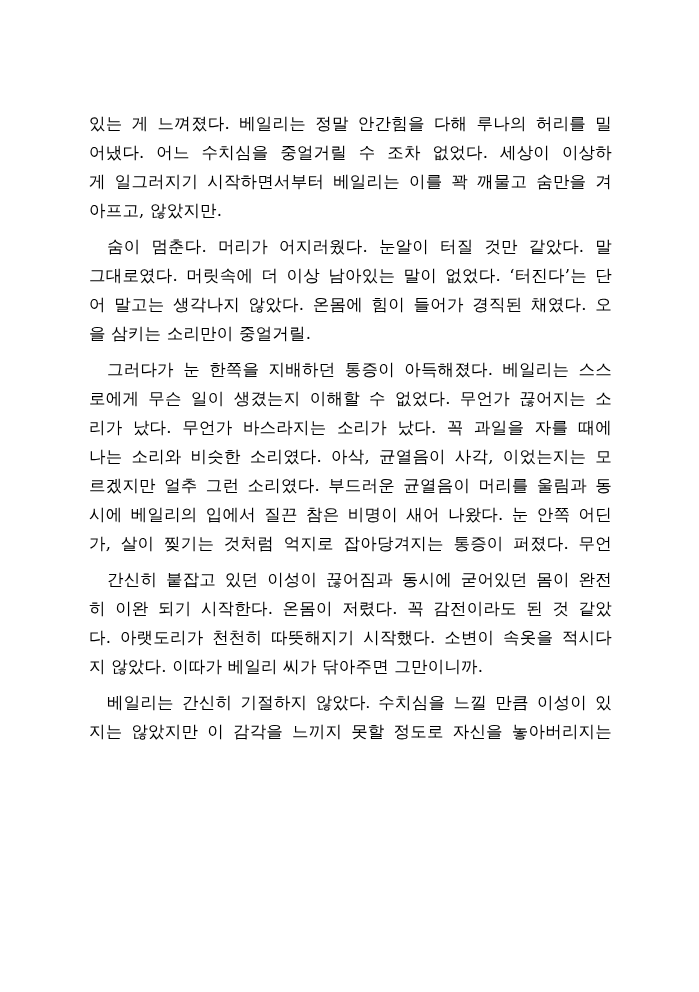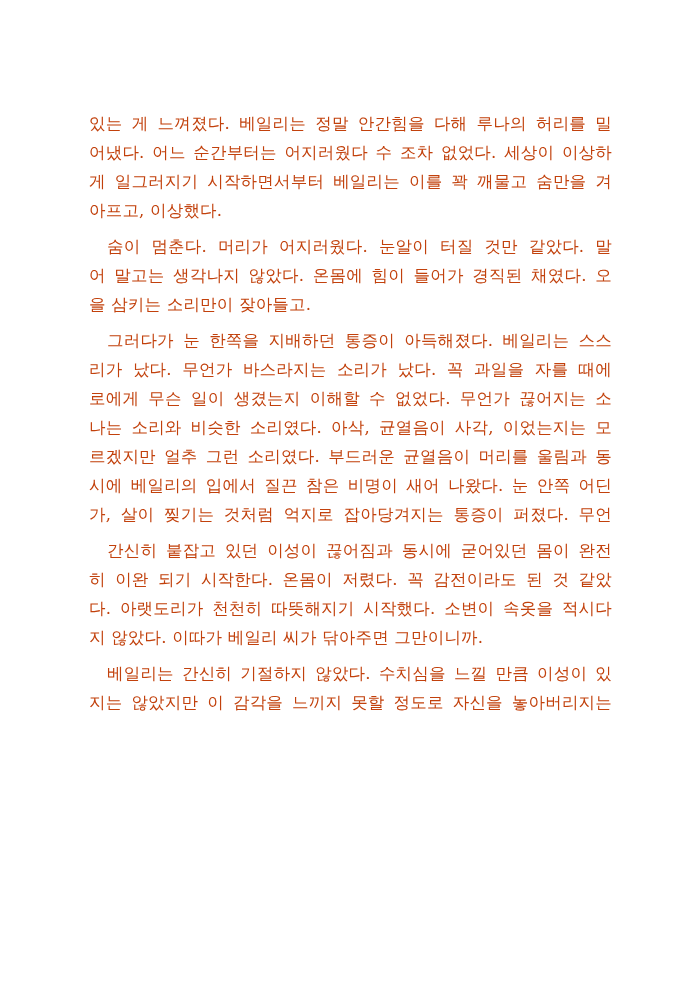--- a/index.html
+++ b/index.html
@@ -7,36 +7,37 @@
       padding: 0;
       background: #ffffff;
     }
     .page {
       position: relative;
       width: 699px;
       height: 992px;
       background: #ffffff;
       overflow: hidden;
       font-family: "DejaVu Serif", "Liberation Serif", serif;
-      color: #c2410c;
+      color: #000000;
     }
     .text-block {
       position: absolute;
       left: 89px;
       top: 109px;
       width: 523px;
       font-size: 16.5px;
       line-height: 29px;
       letter-spacing: 0.2px;
     }
     .para {
       margin: 0 0 7px 0;
     }
     .para:last-child {
       margin-bottom: 8px;
+      font-family: Liberation Serif, serif;
     }
     .line {
       text-align: justify;
       text-align-last: justify;
       word-break: keep-all;
       white-space: normal;
     }
     .line.short {
       text-align: left;
       text-align-last: left;
@@ -45,33 +46,34 @@
       text-indent: 18px;
     }
   </style>
 </head>
 <body>
 
 <div class="page">
   <div class="text-block" id="text-block">
       <div class="para">
         <div class="line">있는 게 느껴졌다. 베일리는 정말 안간힘을 다해 루나의 허리를 밀</div>
-        <div class="line">어냈다. 어느 순간부터는 어지러웠다 수 조차 없었다. 세상이 이상하</div>
+        <div class="line">어냈다. 어느 수치심을 중얼거릴 수 조차 없었다. 세상이 이상하</div>
         <div class="line">게 일그러지기 시작하면서부터 베일리는 이를 꽉 깨물고 숨만을 겨</div>
-        <div class="line short">아프고, 이상했다.</div>
+        <div class="line short">아프고, 않았지만.</div>
       </div>
       <div class="para">
         <div class="line indent">숨이 멈춘다. 머리가 어지러웠다. 눈알이 터질 것만 같았다. 말</div>
+        <div class="line">그대로였다. 머릿속에 더 이상 남아있는 말이 없었다. ‘터진다’는 단</div>
         <div class="line">어 말고는 생각나지 않았다. 온몸에 힘이 들어가 경직된 채였다. 오</div>
-        <div class="line short">을 삼키는 소리만이 잦아들고.</div>
+        <div class="line short">을 삼키는 소리만이 중얼거릴.</div>
       </div>
       <div class="para">
         <div class="line indent">그러다가 눈 한쪽을 지배하던 통증이 아득해졌다. 베일리는 스스</div>
+        <div class="line">로에게 무슨 일이 생겼는지 이해할 수 없었다. 무언가 끊어지는 소</div>
         <div class="line">리가 났다. 무언가 바스라지는 소리가 났다. 꼭 과일을 자를 때에</div>
-        <div class="line">로에게 무슨 일이 생겼는지 이해할 수 없었다. 무언가 끊어지는 소</div>
         <div class="line">나는 소리와 비슷한 소리였다. 아삭, 균열음이 사각, 이었는지는 모</div>
         <div class="line">르겠지만 얼추 그런 소리였다. 부드러운 균열음이 머리를 울림과 동</div>
         <div class="line">시에 베일리의 입에서 질끈 참은 비명이 새어 나왔다. 눈 안쪽 어딘</div>
         <div class="line">가, 살이 찢기는 것처럼 억지로 잡아당겨지는 통증이 퍼졌다. 무언</div>
       </div>
       <div class="para">
         <div class="line indent">간신히 붙잡고 있던 이성이 끊어짐과 동시에 굳어있던 몸이 완전</div>
         <div class="line">히 이완 되기 시작한다. 온몸이 저렸다. 꼭 감전이라도 된 것 같았</div>
         <div class="line">다. 아랫도리가 천천히 따뜻해지기 시작했다. 소변이 속옷을 적시다</div>
         <div class="line short">지 않았다. 이따가 베일리 씨가 닦아주면 그만이니까.</div>

